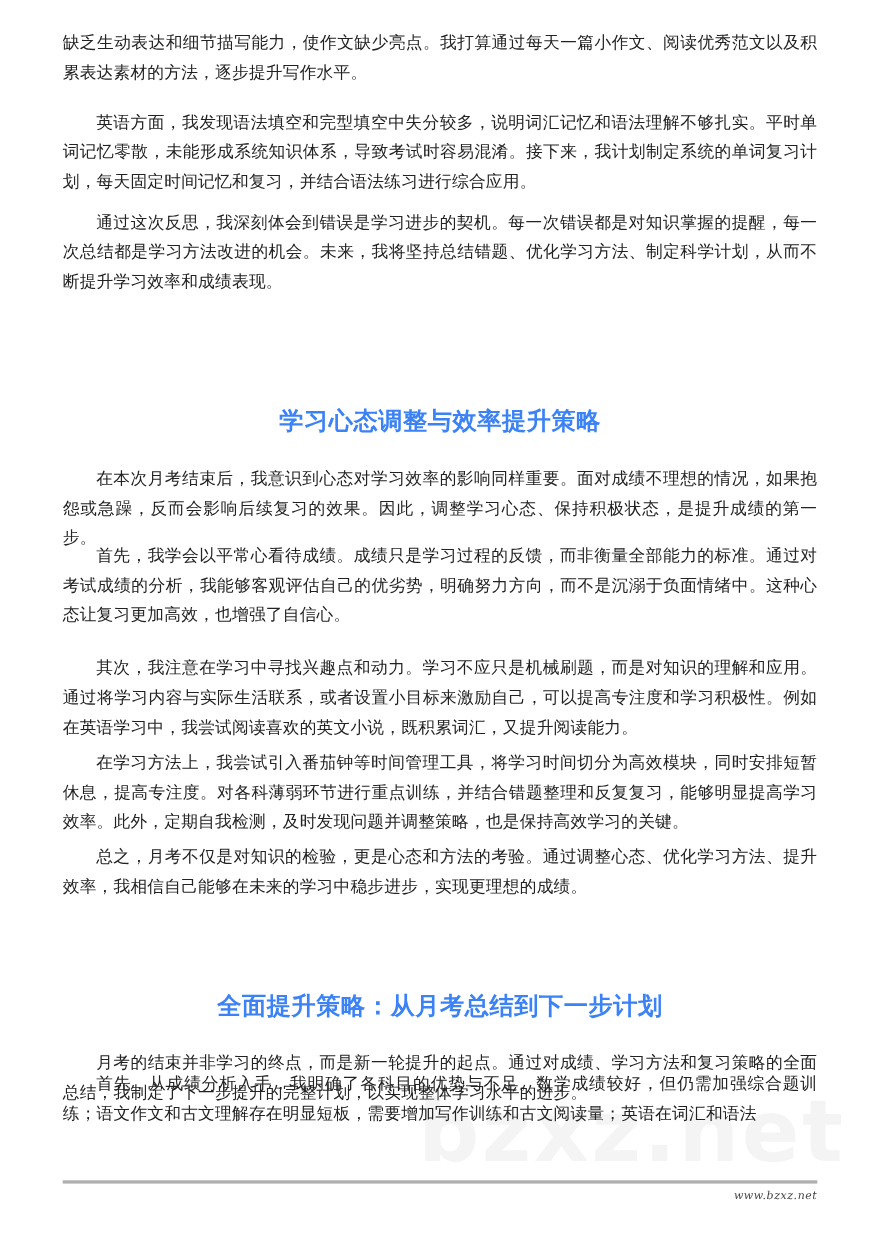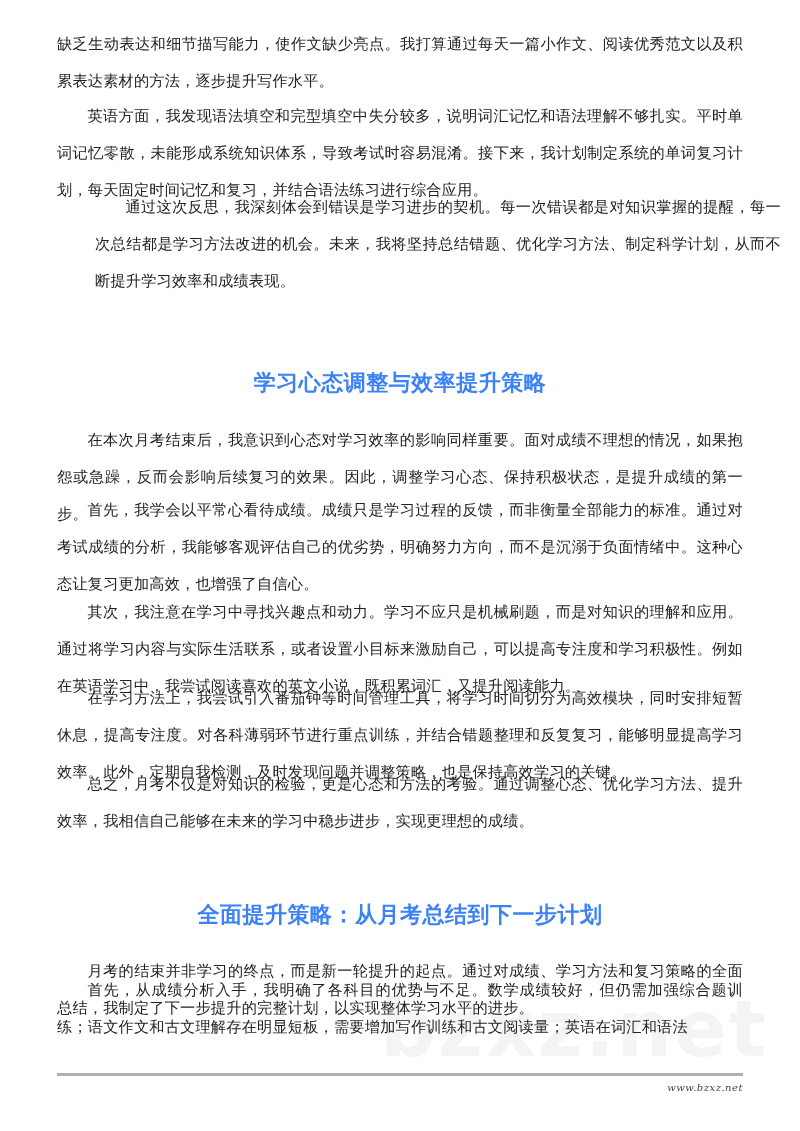--- a/index.html
+++ b/index.html
@@ -19,21 +19,21 @@
       position: absolute;
       left: 57px;
       top: 0;
       width: 686px;
     }
     .para {
       position: absolute;
       left: 0;
       width: 686px;
       font-size: 15.2px;
-      line-height: 37px;
+      line-height: 27px;
       text-indent: 2em;
       text-align: justify;
       margin: 0;
       letter-spacing: 0.2px;
     }
     .para.no-indent { text-indent: 0; }
     .heading {
       position: absolute;
       left: 0;
       width: 686px;
@@ -78,21 +78,21 @@
   </style>
 </head>
 <body>
 
 <div class="watermark">bzxz.net</div>
 
 <div class="page">
 
   <p class="para no-indent" style="top:26px;">缺乏生动表达和细节描写能力，使作文缺少亮点。我打算通过每天一篇小作文、阅读优秀范文以及积累表达素材的方法，逐步提升写作水平。</p>
   <p class="para" style="top:98px;">英语方面，我发现语法填空和完型填空中失分较多，说明词汇记忆和语法理解不够扎实。平时单词记忆零散，未能形成系统知识体系，导致考试时容易混淆。接下来，我计划制定系统的单词复习计划，每天固定时间记忆和复习，并结合语法练习进行综合应用。</p>
-  <p class="para" style="top:189px;margin-left:38px;">通过这次反思，我深刻体会到错误是学习进步的契机。每一次错误都是对知识掌握的提醒，每一次总结都是学习方法改进的机会。未来，我将坚持总结错题、优化学习方法、制定科学计划，从而不断提升学习效率和成绩表现。</p>
+  <p class="para" style="top:189px;">通过这次反思，我深刻体会到错误是学习进步的契机。每一次错误都是对知识掌握的提醒，每一次总结都是学习方法改进的机会。未来，我将坚持总结错题、优化学习方法、制定科学计划，从而不断提升学习效率和成绩表现。</p>
 
   <h2 class="heading" style="top:368px;">学习心态调整与效率提升策略</h2>
 
   <p class="para" style="top:422px;">在本次月考结束后，我意识到心态对学习效率的影响同样重要。面对成绩不理想的情况，如果抱怨或急躁，反而会影响后续复习的效果。因此，调整学习心态、保持积极状态，是提升成绩的第一步。</p>
   <p class="para" style="top:492px;">首先，我学会以平常心看待成绩。成绩只是学习过程的反馈，而非衡量全部能力的标准。通过对考试成绩的分析，我能够客观评估自己的优劣势，明确努力方向，而不是沉溺于负面情绪中。这种心态让复习更加高效，也增强了自信心。</p>
   <p class="para" style="top:594px;">其次，我注意在学习中寻找兴趣点和动力。学习不应只是机械刷题，而是对知识的理解和应用。通过将学习内容与实际生活联系，或者设置小目标来激励自己，可以提高专注度和学习积极性。例如在英语学习中，我尝试阅读喜欢的英文小说，既积累词汇，又提升阅读能力。</p>
   <p class="para" style="top:680px;">在学习方法上，我尝试引入番茄钟等时间管理工具，将学习时间切分为高效模块，同时安排短暂休息，提高专注度。对各科薄弱环节进行重点训练，并结合错题整理和反复复习，能够明显提高学习效率。此外，定期自我检测，及时发现问题并调整策略，也是保持高效学习的关键。</p>
   <p class="para" style="top:766px;">总之，月考不仅是对知识的检验，更是心态和方法的考验。通过调整心态、优化学习方法、提升效率，我相信自己能够在未来的学习中稳步进步，实现更理想的成绩。</p>
 
   <h2 class="heading" style="top:900px;">全面提升策略：从月考总结到下一步计划</h2>

